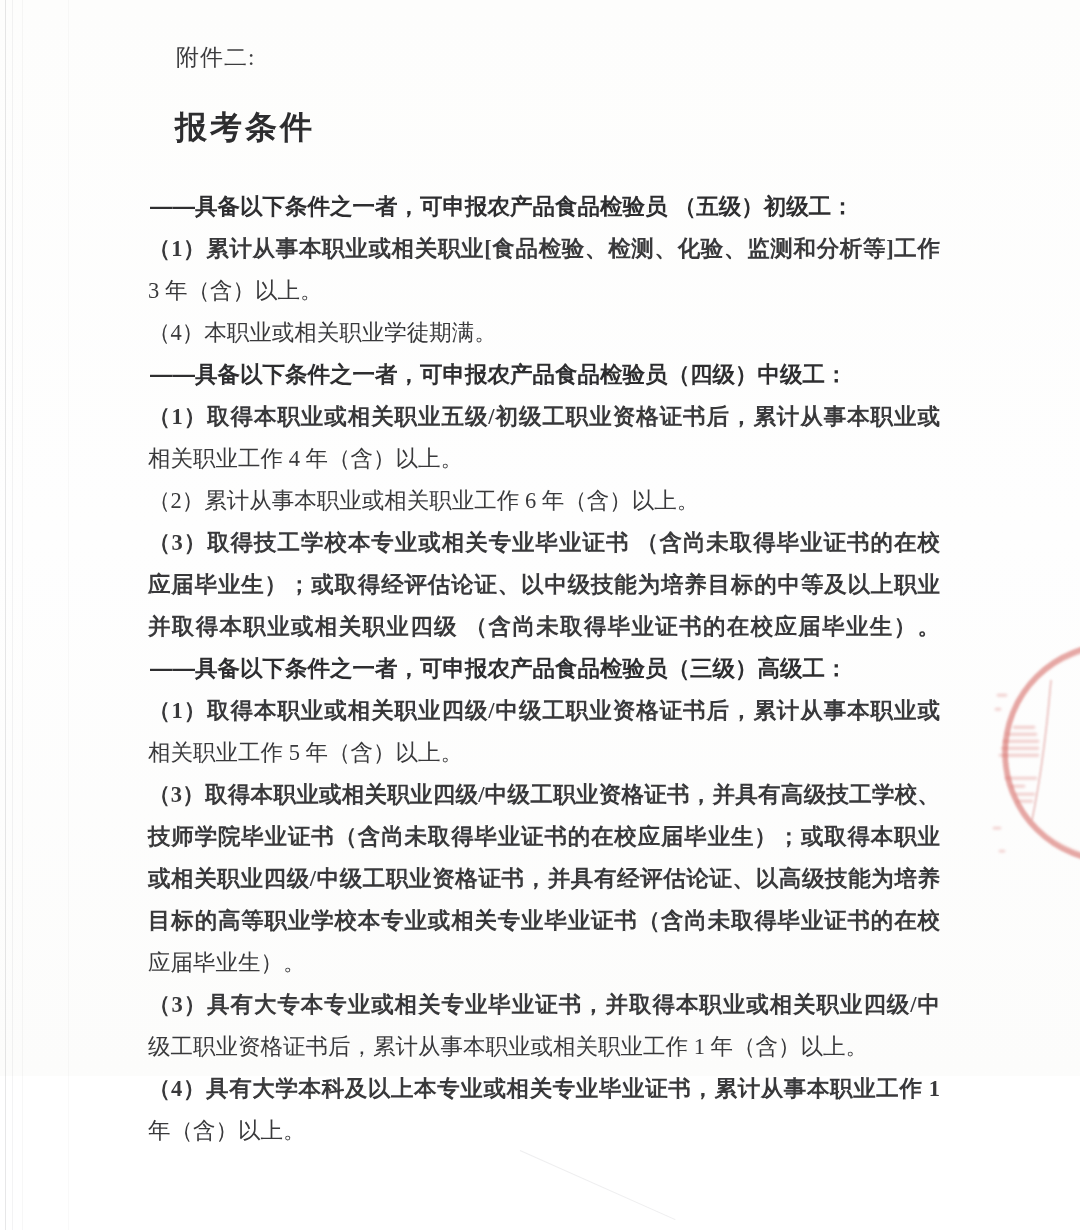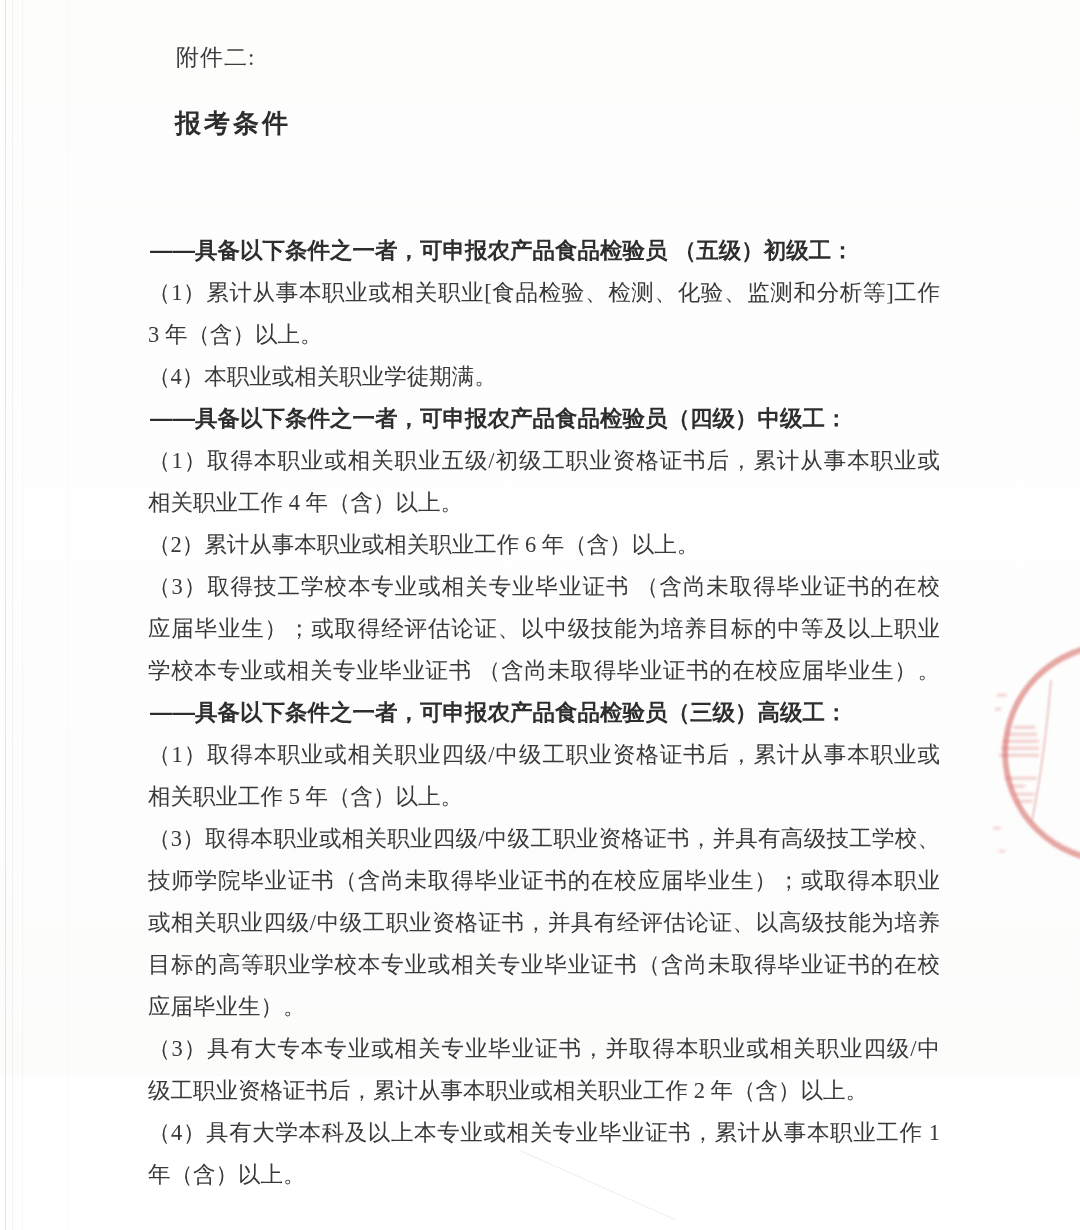--- a/index.html
+++ b/index.html
@@ -37,42 +37,42 @@
     font-family: "Liberation Serif", "DejaVu Serif", serif;
     font-size: 23px;
     color: #3c3c3e;
     letter-spacing: 1px;
   }
   .page-title {
     position: absolute;
     left: 175px; top: 106px;
     font-family: "Liberation Sans", "DejaVu Sans", sans-serif;
     font-weight: 700;
-    font-size: 26px;
+    font-size: 32px;
     color: #2d2d2f;
     letter-spacing: 3px;
   }
   .doc {
     position: absolute;
     left: 148px; top: 186px;
     width: 792px;
     font-family: "Liberation Serif", "DejaVu Serif", serif;
     font-size: 22.5px;
     color: #39393b;
-    margin-top: 44px;
   }
   .line {
     height: 42px;
     line-height: 42px;
     white-space: pre;
   }
   .line.fill {
     white-space: normal;
     text-align: justify;
     text-align-last: justify;
+    font-weight: bold;
   }
   .line.heading {
     font-family: "Liberation Sans", "DejaVu Sans", sans-serif;
     font-weight: 700;
     color: #2e2e30;
     padding-left: 2px;
     font-size: 22.5px;
   }
   
   .seal {
@@ -102,31 +102,31 @@
       <div class="line heading">——具备以下条件之一者，可申报农产品食品检验员 （五级）初级工：</div>
       <div class="line fill">（1）累计从事本职业或相关职业[食品检验、检测、化验、监测和分析等]工作</div>
       <div class="line">3 年（含）以上。</div>
       <div class="line">（4）本职业或相关职业学徒期满。</div>
       <div class="line heading">——具备以下条件之一者，可申报农产品食品检验员（四级）中级工：</div>
       <div class="line fill">（1）取得本职业或相关职业五级/初级工职业资格证书后，累计从事本职业或</div>
       <div class="line">相关职业工作 4 年（含）以上。</div>
       <div class="line">（2）累计从事本职业或相关职业工作 6 年（含）以上。</div>
       <div class="line fill">（3）取得技工学校本专业或相关专业毕业证书 （含尚未取得毕业证书的在校</div>
       <div class="line fill">应届毕业生）；或取得经评估论证、以中级技能为培养目标的中等及以上职业</div>
-      <div class="line fill">学校本专业或相关专业毕业证书 （含尚未取得毕业证书的在校应届毕业生）。</div>
+      <div class="line fill">并取得本职业或相关职业四级 （含尚未取得毕业证书的在校应届毕业生）。</div>
       <div class="line heading">——具备以下条件之一者，可申报农产品食品检验员（三级）高级工：</div>
       <div class="line fill">（1）取得本职业或相关职业四级/中级工职业资格证书后，累计从事本职业或</div>
       <div class="line">相关职业工作 5 年（含）以上。</div>
       <div class="line fill">（3）取得本职业或相关职业四级/中级工职业资格证书，并具有高级技工学校、</div>
       <div class="line fill">技师学院毕业证书（含尚未取得毕业证书的在校应届毕业生）；或取得本职业</div>
       <div class="line fill">或相关职业四级/中级工职业资格证书，并具有经评估论证、以高级技能为培养</div>
       <div class="line fill">目标的高等职业学校本专业或相关专业毕业证书（含尚未取得毕业证书的在校</div>
       <div class="line">应届毕业生）。</div>
       <div class="line fill">（3）具有大专本专业或相关专业毕业证书，并取得本职业或相关职业四级/中</div>
-      <div class="line">级工职业资格证书后，累计从事本职业或相关职业工作 2 年（含）以上。</div>
+      <div class="line">级工职业资格证书后，累计从事本职业或相关职业工作 1 年（含）以上。</div>
       <div class="line fill">（4）具有大学本科及以上本专业或相关专业毕业证书，累计从事本职业工作 1</div>
       <div class="line">年（含）以上。</div>
     </div>
 
   <div class="seal">
     <svg width="95" height="250" viewBox="0 0 95 250" xmlns="http://www.w3.org/2000/svg">
       <defs>
         <filter id="blur1" x="-20%" y="-20%" width="140%" height="140%">
           <feGaussianBlur stdDeviation="1.1"></feGaussianBlur>
         </filter>

